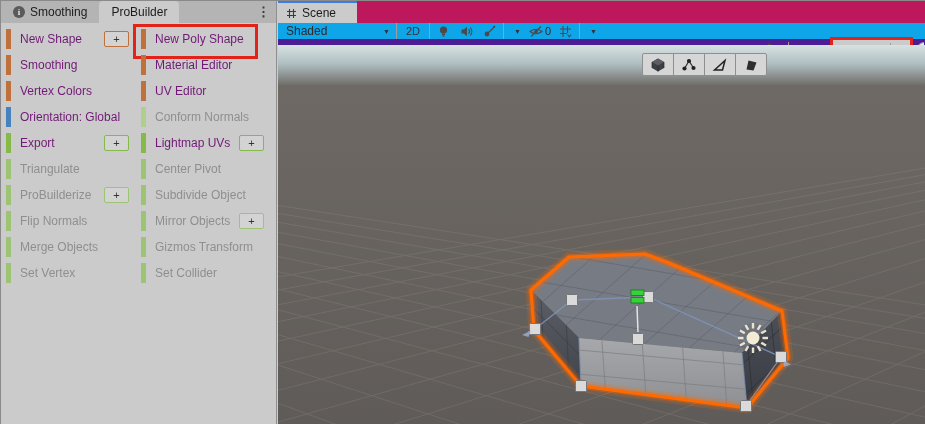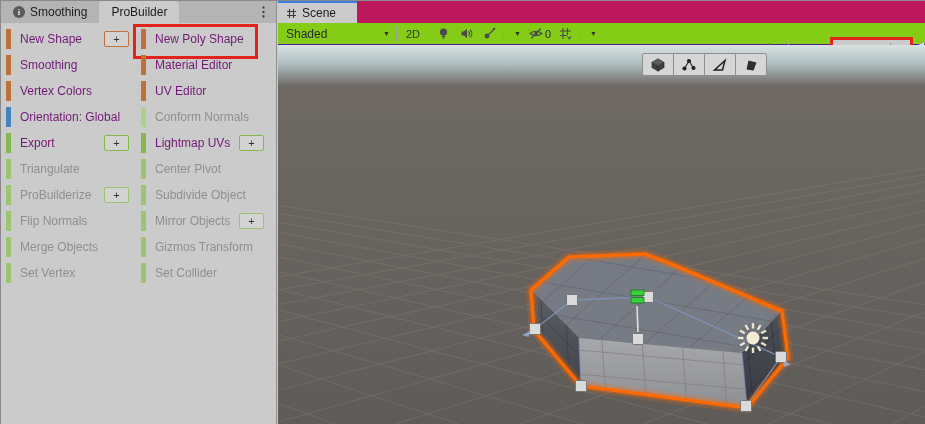--- a/index.html
+++ b/index.html
@@ -20,21 +20,21 @@
   .pb-btn .bar { width:5px; height:20px; margin-left:2px; flex:0 0 5px; }
   .pb-btn .lbl { margin-left:9px; font-size:12px; color:#701a75; white-space:nowrap; }
   .pb-btn.disabled .lbl { color:#8f8f8f; }
   .pb-btn .plus { margin-left:auto; margin-right:7px; width:25px; height:16px; border:1px solid #999; border-radius:2px; background:#d3d3d3; color:#333; font-size:11px; line-height:14px; text-align:center; }
   .pb-btn.highlighted::after { content:""; position:absolute; left:-6px; top:-4px; height:29px; width:119px; border:3px solid #e2231a; pointer-events:none; }
 
   
   .scene-panel { position:absolute; left:277px; top:0; width:648px; height:424px; }
   .scene-tabbar { height:22px; background:#be185d; position:relative; }
   .scene-tab { position:absolute; left:0; top:0; width:79px; height:22px; background:#cbcbcb; border-top:2px solid #3e7de0; display:flex; align-items:center; gap:5px; padding-left:8px; font-size:12px; color:#1b1b1b; }
-  .scene-toolbar { position:absolute; top:22px; left:0; width:648px; height:22px; background:#84cc16; border-bottom:1px solid #4c1d95; display:flex; align-items:center; font-size:11px; color:#2a2a2a; }
+  .scene-toolbar { position:absolute; top:22px; left:0; width:648px; height:22px; background:#0ea5e9; border-bottom:6px solid #4c1d95; display:flex; align-items:center; font-size:11px; color:#2a2a2a; }
   .tb-sep { width:1px; height:16px; background:#9e9e9e; margin:0 2px; flex:0 0 1px; }
   .dd-arrow { font-size:7px; color:#333; margin-left:4px; }
   .shaded-dd { display:flex; align-items:center; justify-content:space-between; width:112px; margin-left:4px; padding:0 4px; height:18px; font-size:12px; }
   .tb-btn { display:flex; align-items:center; justify-content:center; height:18px; padding:0 4px; border-radius:2px; }
   .btn-2d { font-size:11px; color:#333; width:28px; }
   .icon-svg { display:block; }
   .eye-group { display:flex; align-items:center; gap:1px; padding:0 3px; font-size:11px; }
   .toolbar-right { position:absolute; right:2px; top:16px; height:22px; display:flex; align-items:center; }
   .gizmos-dd { display:flex; align-items:center; border:3px solid #e2231a; background:#cbcbcb; height:26px; padding:0 4px 0 8px; margin-left:4px; font-size:12px; }
   .gizmos-dd .inner-sep { width:1px; height:14px; background:#9e9e9e; margin:0 4px 0 8px; }

